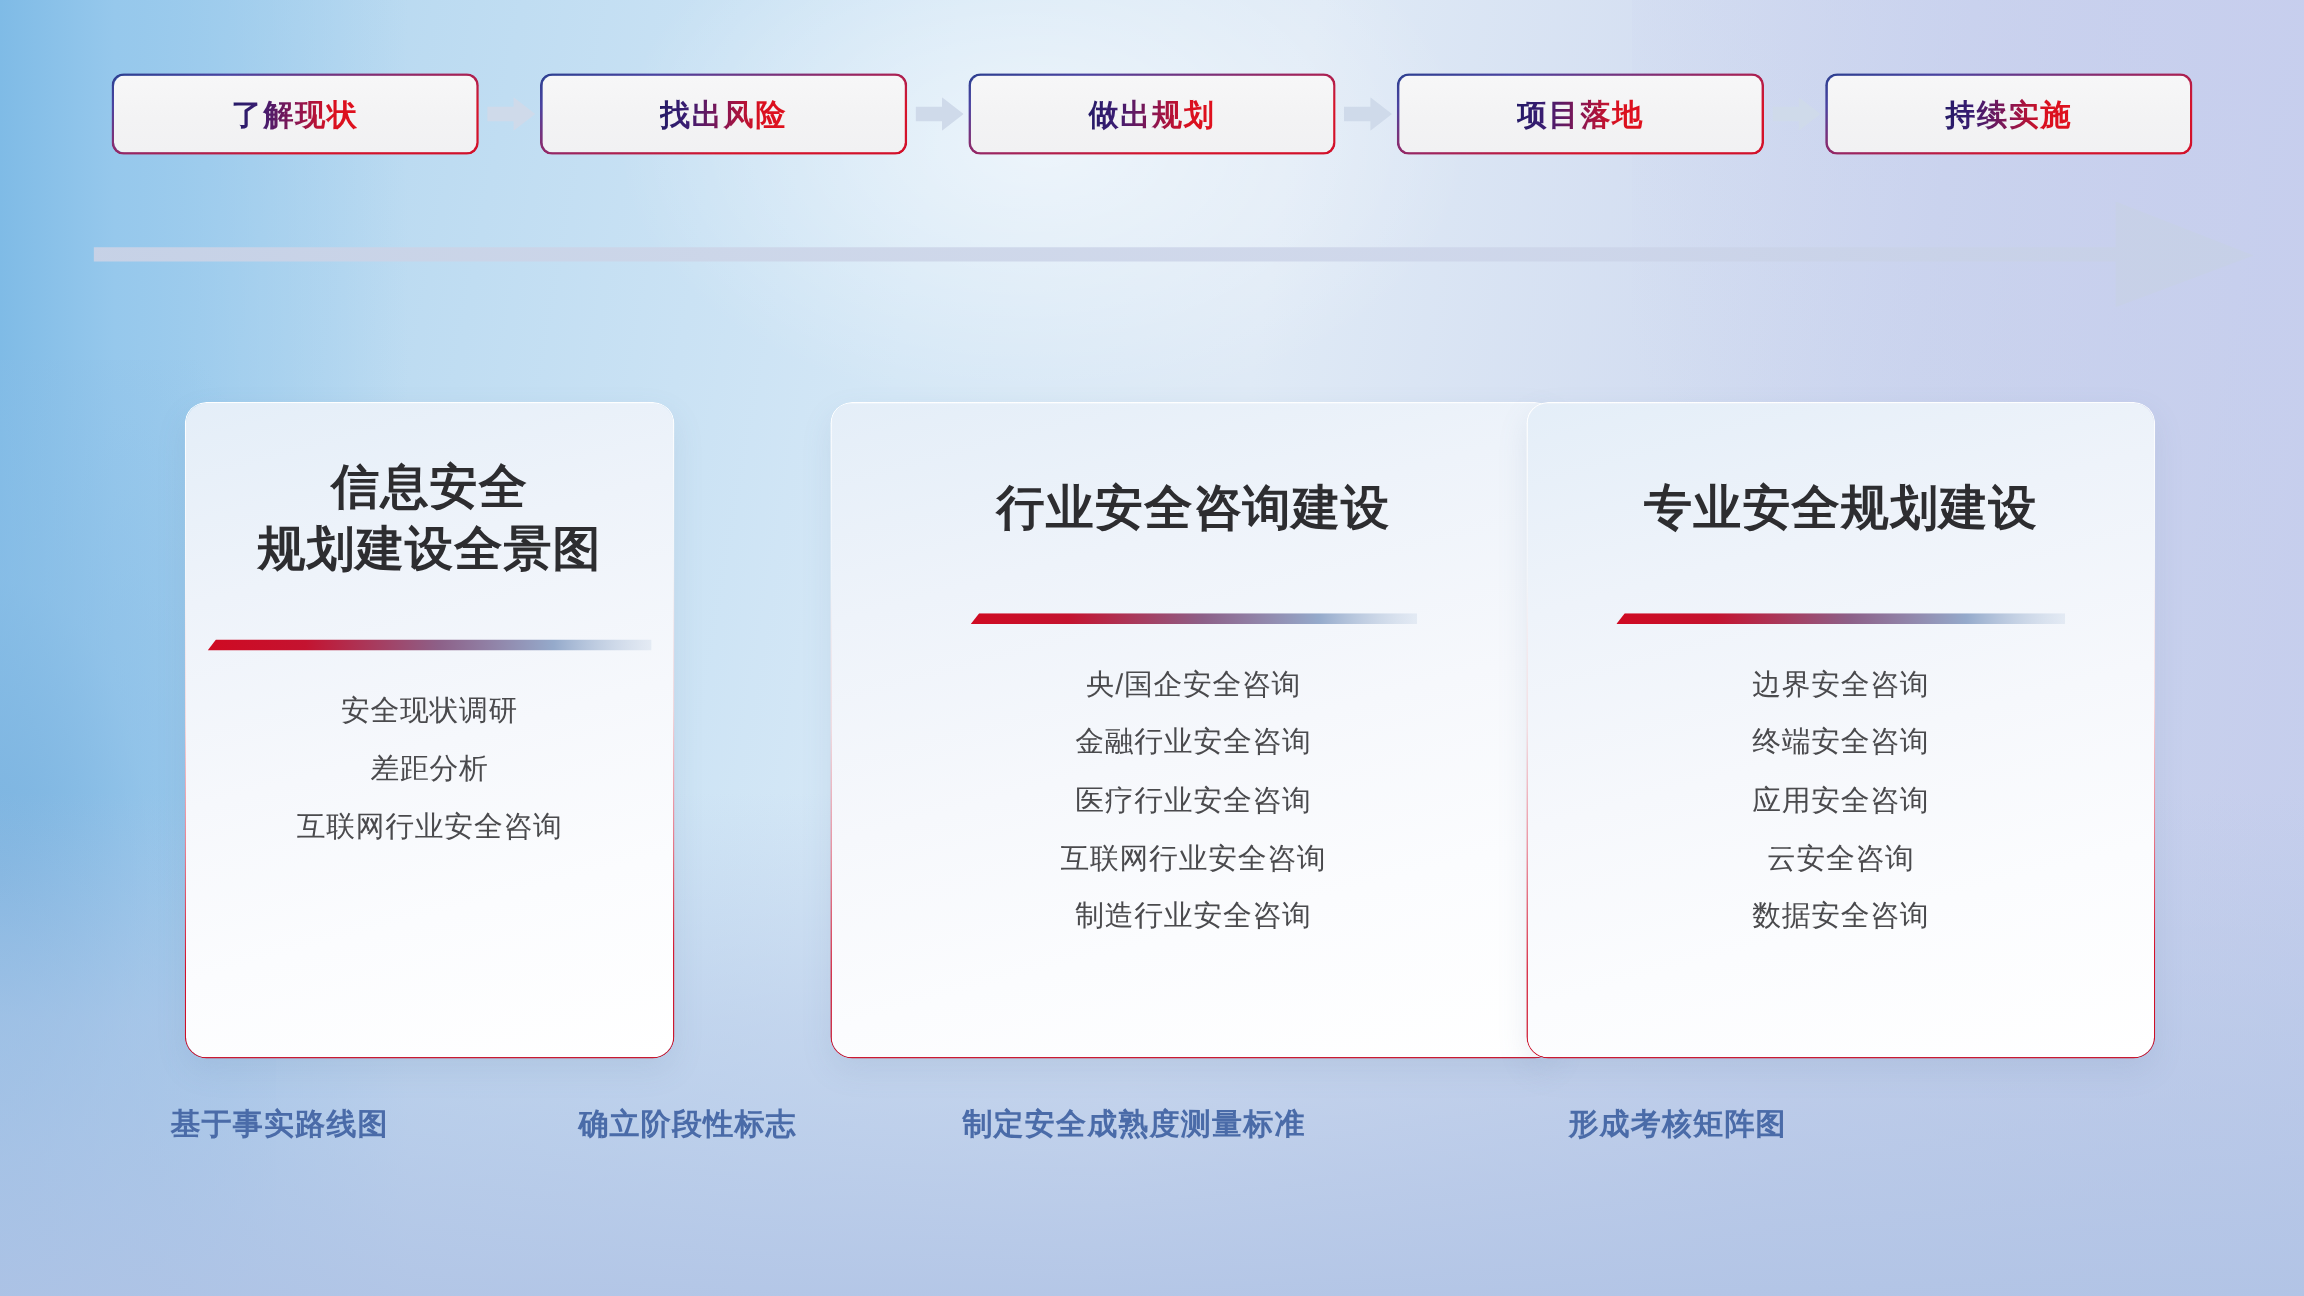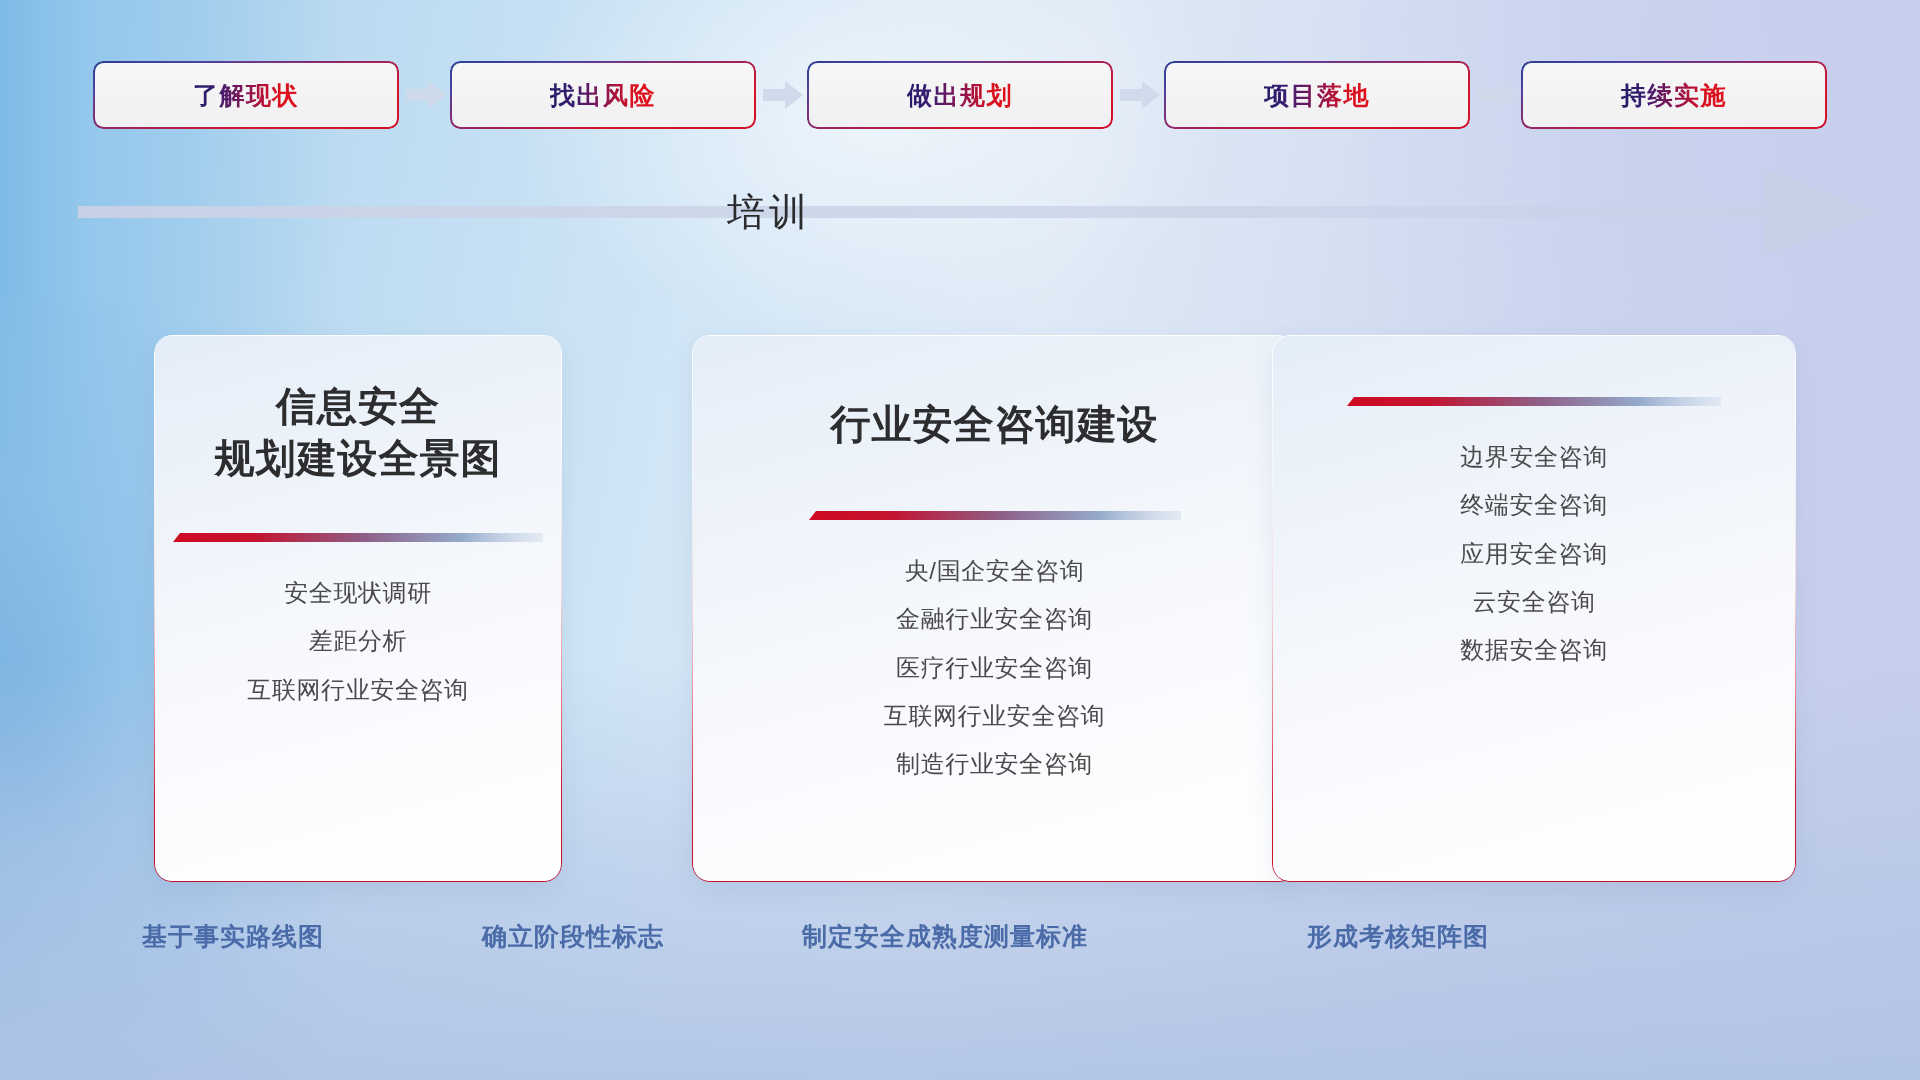--- a/index.html
+++ b/index.html
@@ -176,23 +176,20 @@
     <defs>
       <linearGradient id="bandGrad" x1="0" y1="0" x2="1" y2="0">
         <stop offset="0" stop-color="#c9d2e6" stop-opacity="0.95"></stop>
         <stop offset="0.30" stop-color="#ccd5e8" stop-opacity="0.92"></stop>
         <stop offset="0.62" stop-color="#cdd5e9" stop-opacity="0.88"></stop>
         <stop offset="1" stop-color="#c6d0e6" stop-opacity="0.85"></stop>
       </linearGradient>
     </defs>
     <path d="M0 38 H1685 V0 L1800 45 L1685 88 V50 H0 Z" fill="url(#bandGrad)"></path>
   </svg>
-  <div class="band-label">
-    <span>培训</span>
-  </div>
 </div>
 
 <div id="cards">
 
   <div class="card" style="left:115px;width:406px;margin-left:40px;">
     <div class="card-inner">
       <div class="card-title">信息安全
 规划建设全景图</div>
       <div class="card-rule" style="width:370px;margin-top:49px;">
         <svg width="370" height="9" viewBox="0 0 370 9" preserveAspectRatio="none">
@@ -238,20 +235,21 @@
         <div class="card-list-item">金融行业安全咨询</div>
         <div class="card-list-item">医疗行业安全咨询</div>
         <div class="card-list-item">互联网行业安全咨询</div>
         <div class="card-list-item">制造行业安全咨询</div>
       </div>
     </div>
   </div>
 
   <div class="card" style="left:1273px;width:522px;">
     <div class="card-inner">
+      <div class="card-title" style="margin-top:62px;">专业安全规划建设</div>
       <div class="card-rule" style="width:374px;margin-top:61px;">
         <svg width="374" height="9" viewBox="0 0 374 9" preserveAspectRatio="none">
           <defs>
               <linearGradient id="rule3" x1="0" y1="0" x2="1" y2="0">
             <stop offset="0" stop-color="#cf0a22"></stop>
                 <stop offset="0.22" stop-color="#c41330"></stop>
             <stop offset="0.52" stop-color="#8d6088"></stop>
                 <stop offset="0.78" stop-color="#95aacb"></stop>
             <stop offset="1" stop-color="#c6d4e6" stop-opacity="0.35"></stop>
           </linearGradient>

